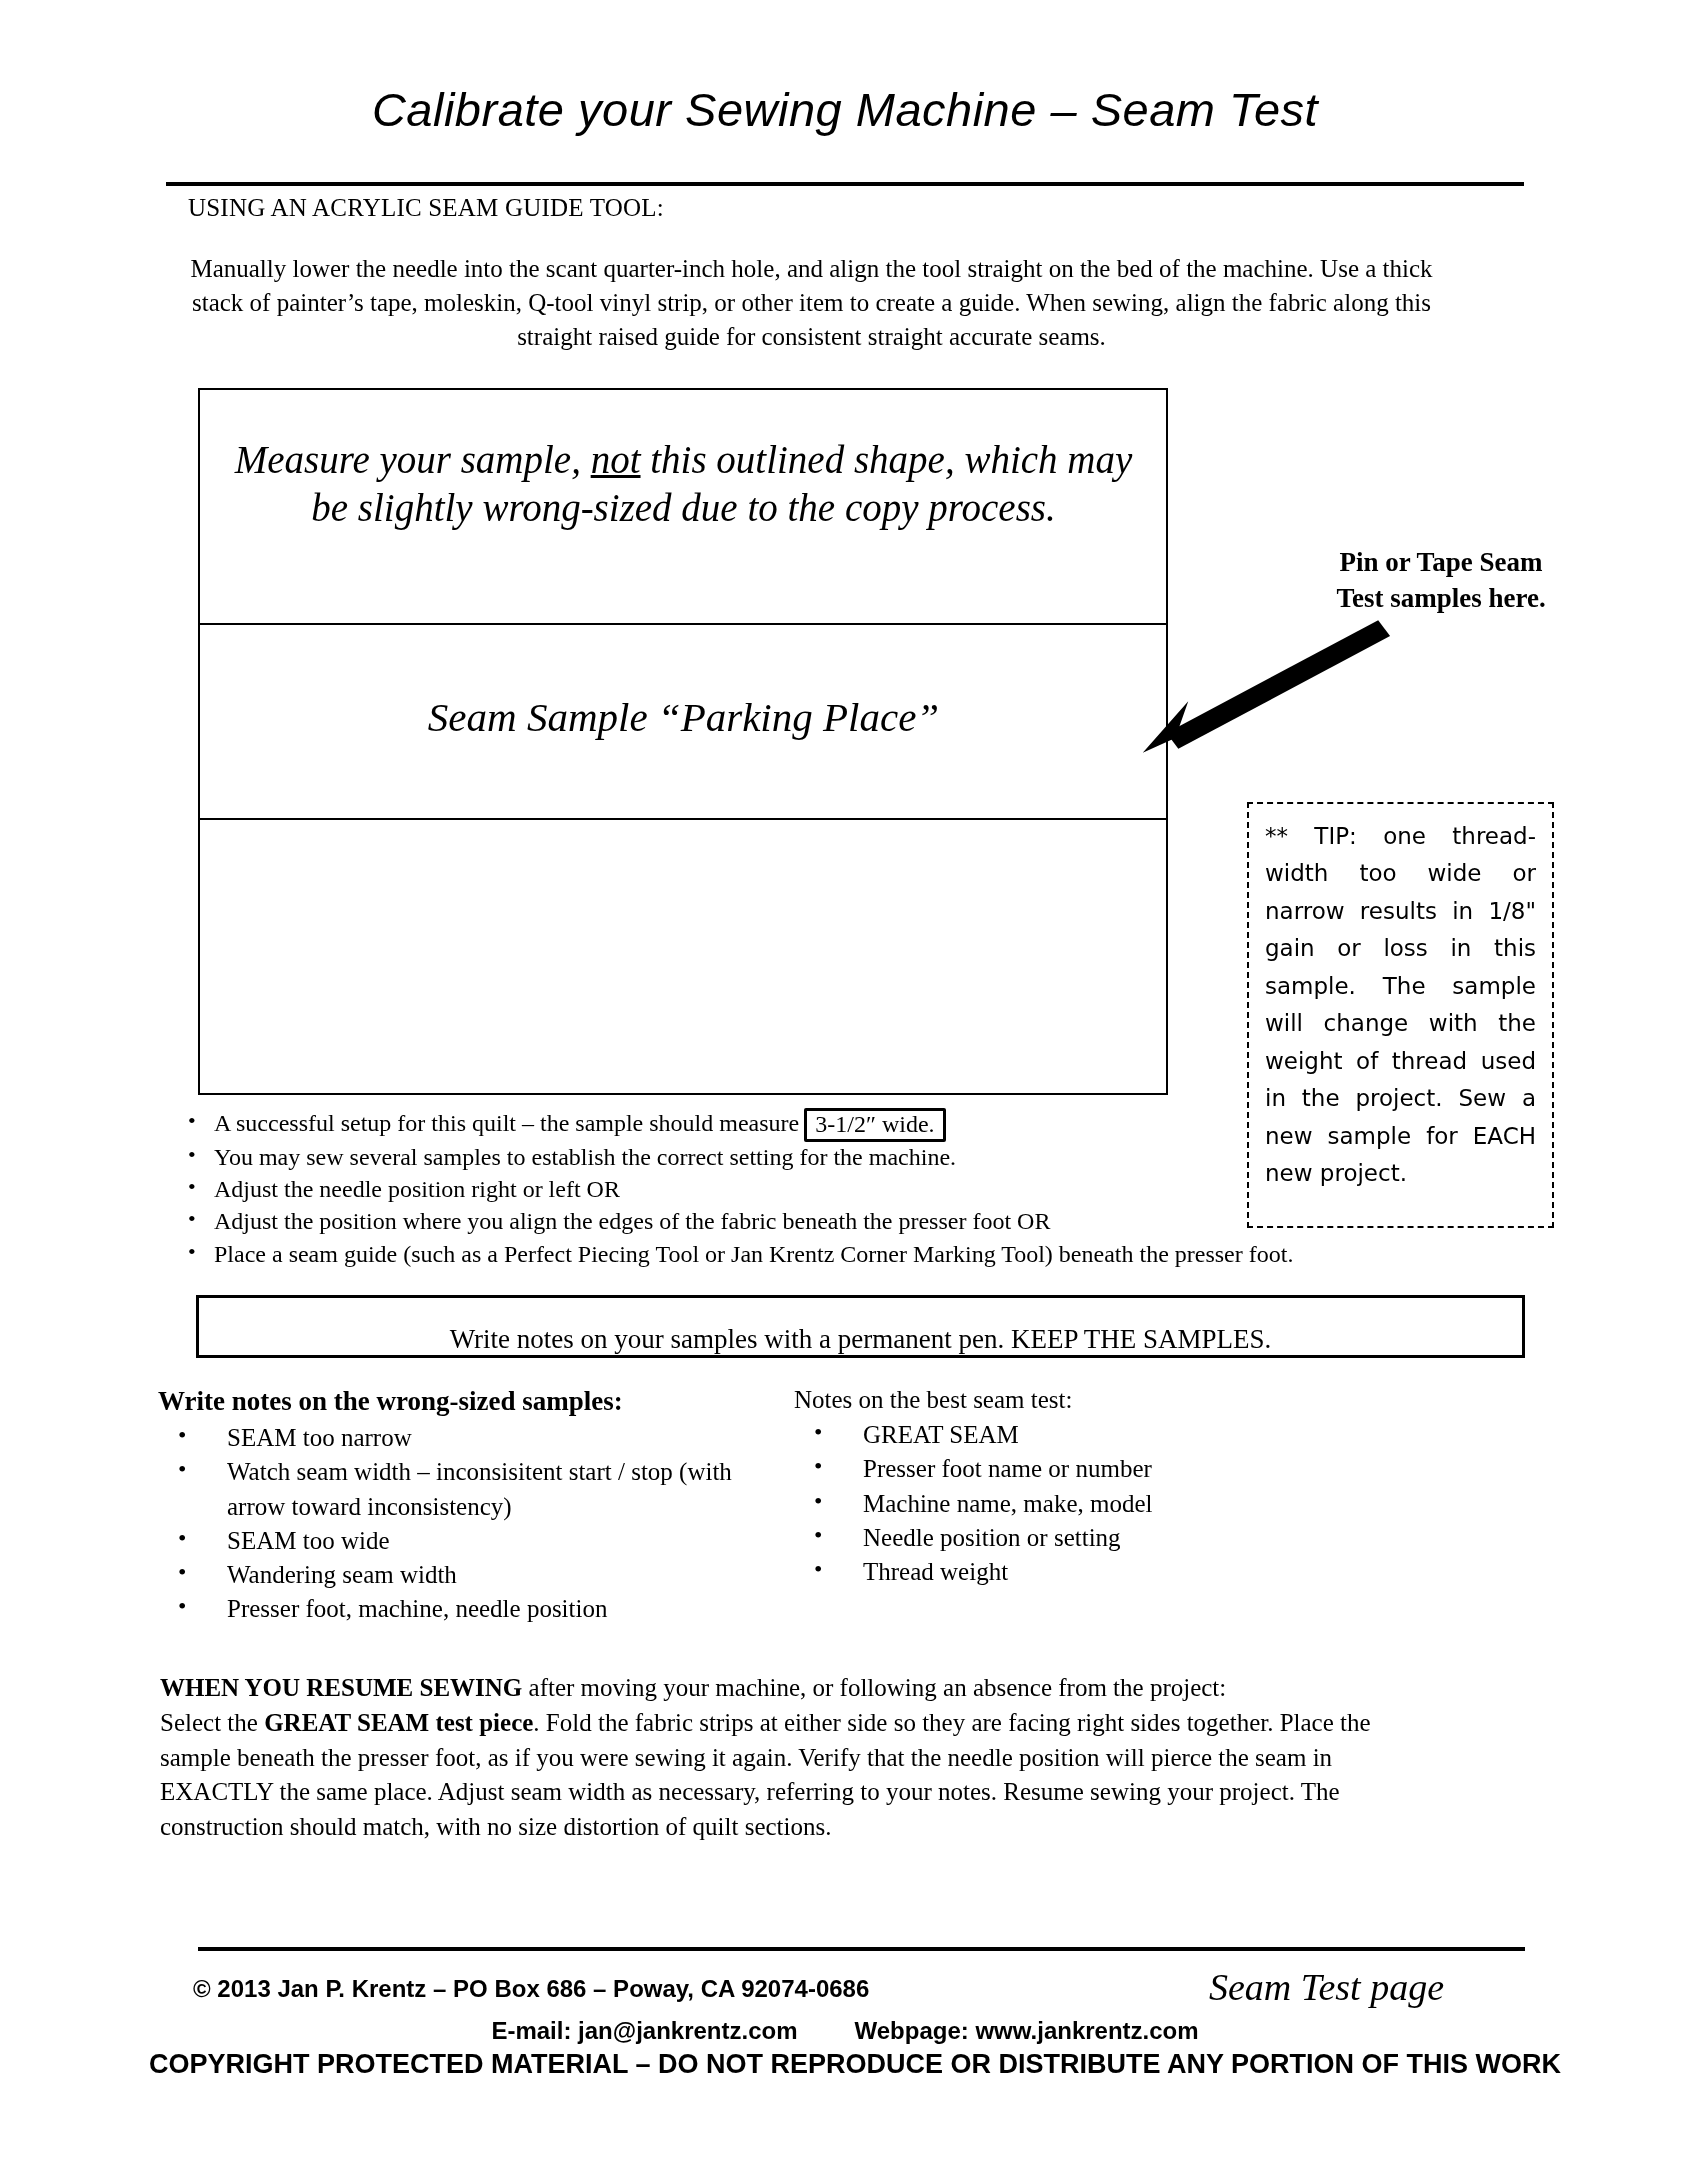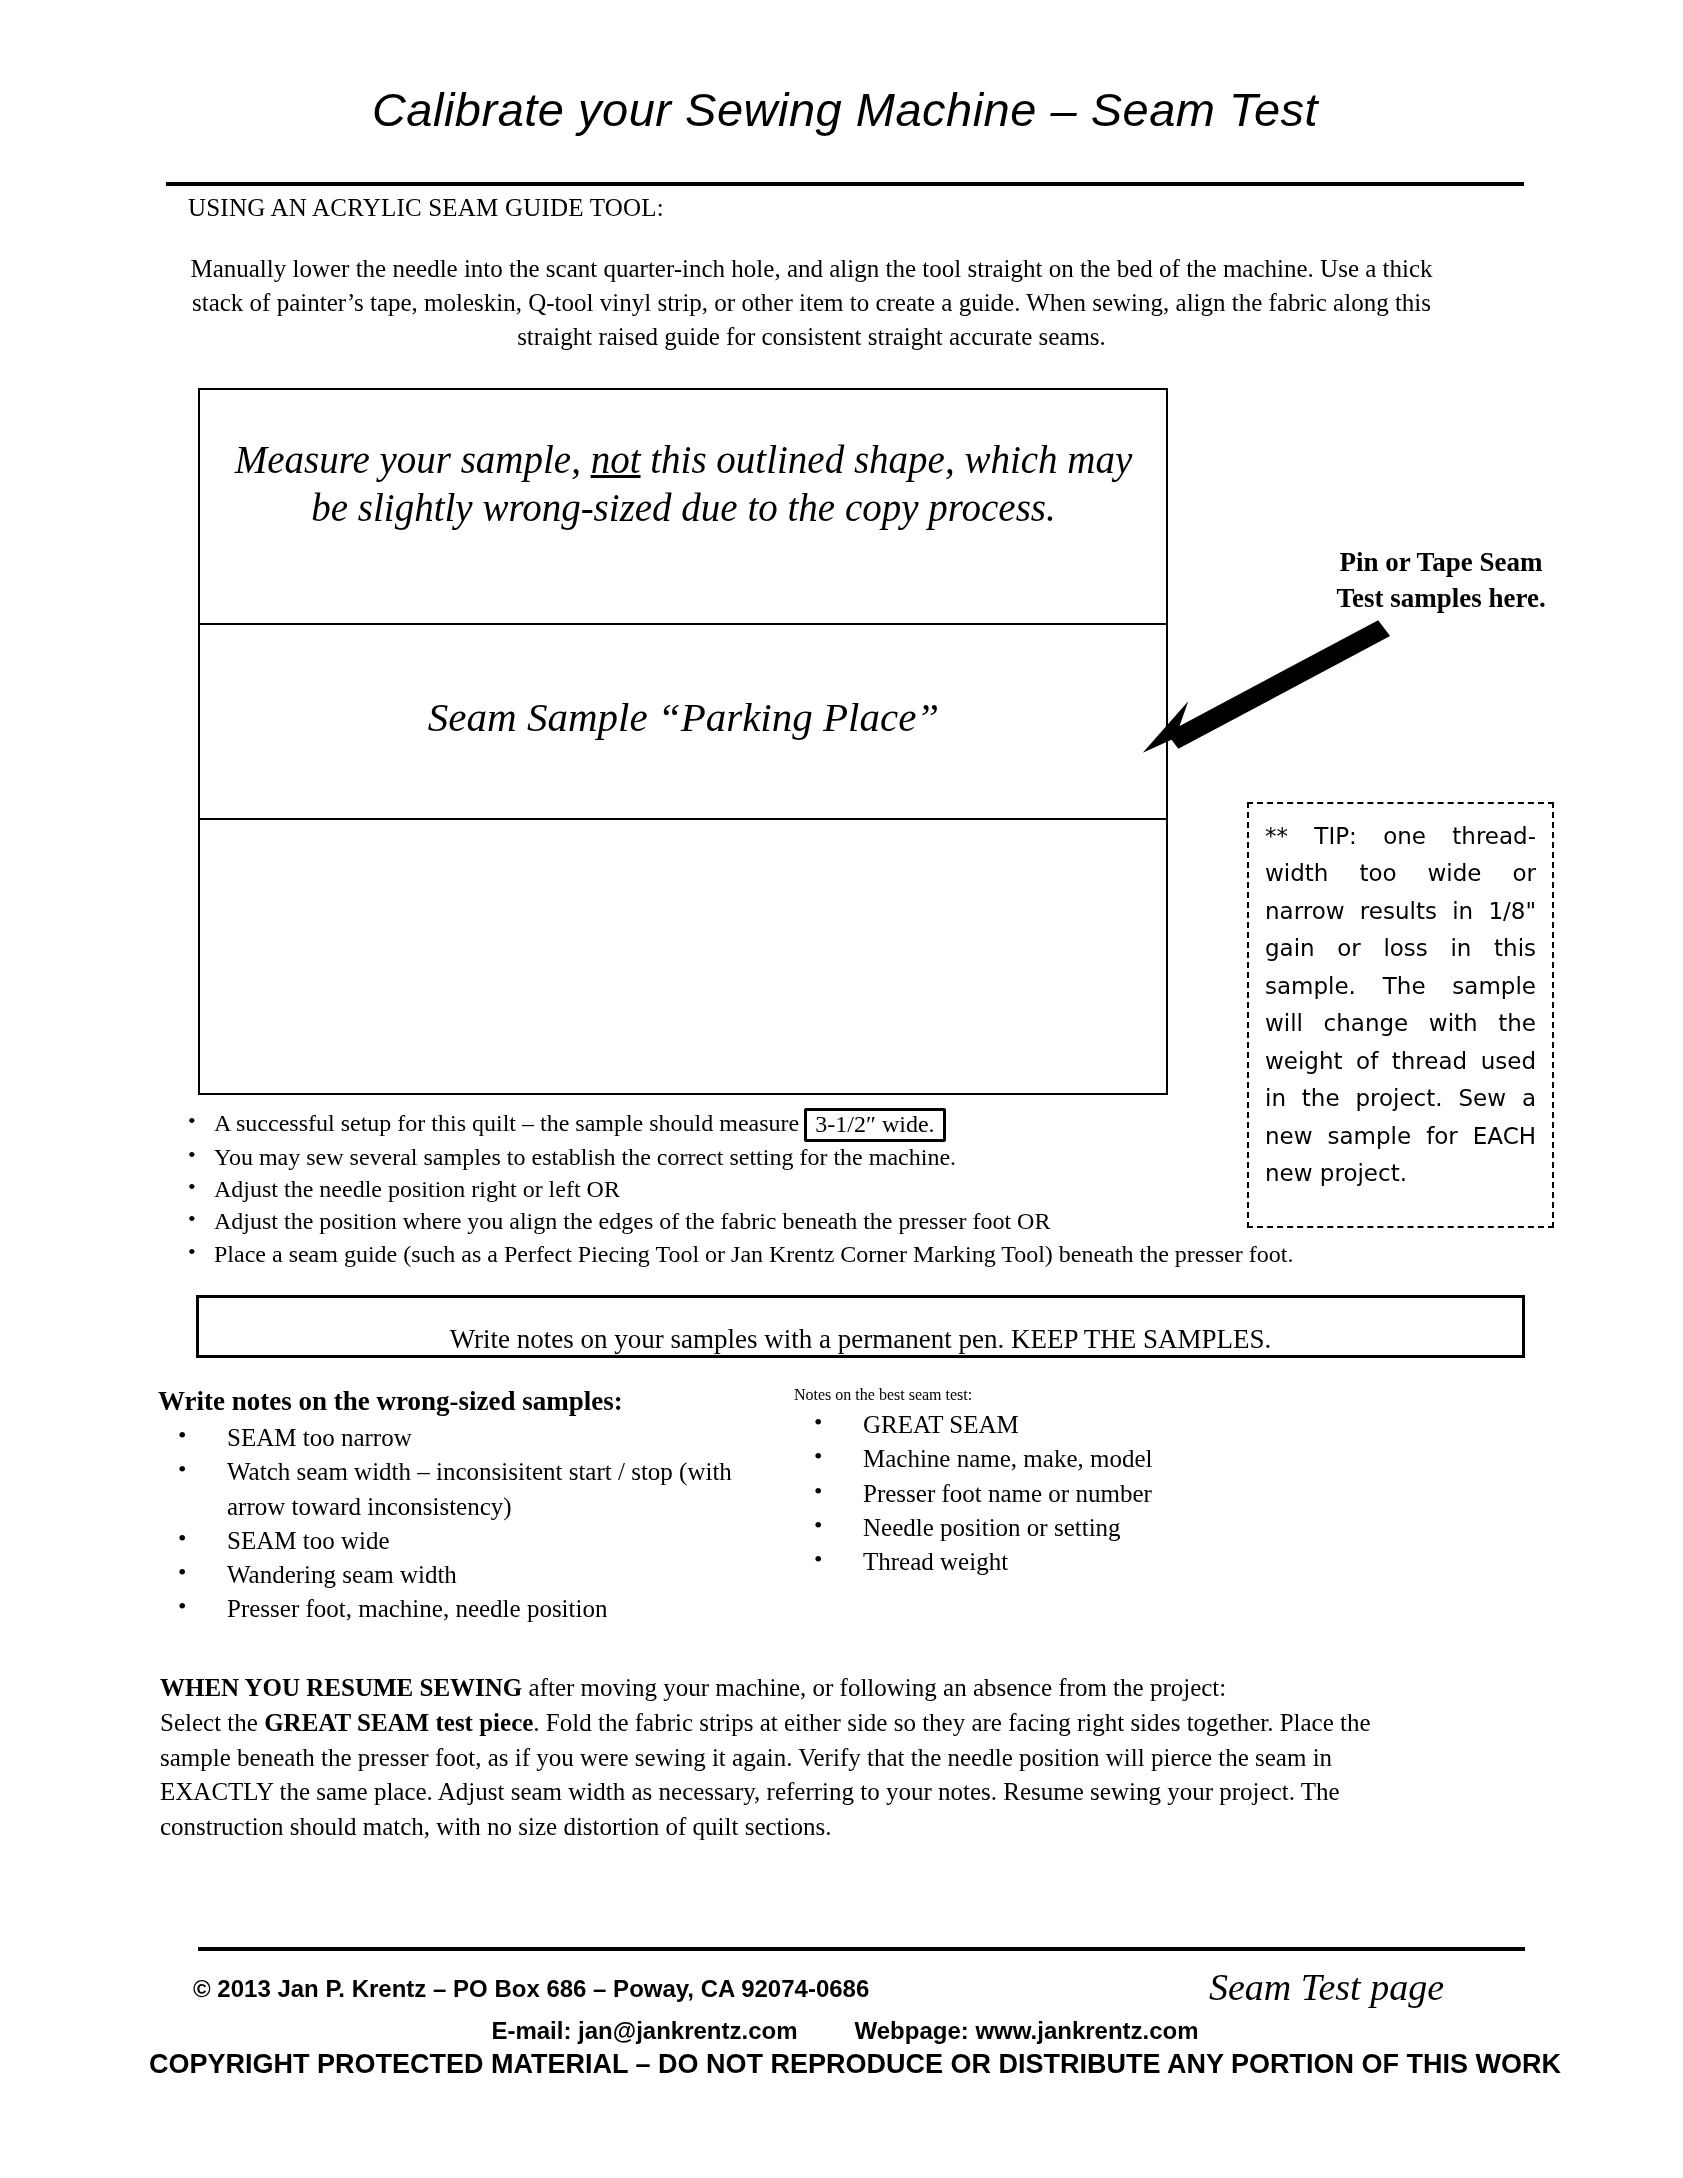--- a/index.html
+++ b/index.html
@@ -224,21 +224,21 @@
     top: 1386px;
     width: 554px;
   }
   .notes-heading-bold {
     font-size: 27px;
     font-weight: bold;
     margin: 0 0 4px 0;
     padding-left: 2px;
   }
   .notes-heading-plain {
-    font-size: 16px;
+    font-size: 25px;
     margin: 0 0 4px 0;
     padding-left: 2px;
   }
   .notes-left ul, .notes-right ul {
     list-style: none;
     margin: 0;
     padding: 0;
   }
   .notes-left li, .notes-right li {
     position: relative;
@@ -369,22 +369,22 @@
       <li>SEAM too wide</li>
       <li>Wandering seam width</li>
       <li>Presser foot, machine, needle position</li>
     </ul>
   </div>
 
   <div class="notes-right">
     <div class="notes-heading-plain">Notes on the best seam test:</div>
     <ul>
       <li>GREAT SEAM</li>
+      <li>Presser foot name or number</li>
       <li>Machine name, make, model</li>
-      <li>Presser foot name or number</li>
       <li>Needle position or setting</li>
       <li>Thread weight</li>
     </ul>
   </div>
 
   <div class="resume-para"><b>WHEN YOU RESUME SEWING</b><span> after moving your machine, or following an absence from the project:</span><br><span>Select the </span><b>GREAT SEAM test piece</b><span>.  Fold the fabric strips at either side so they are facing right sides together. Place the sample beneath the presser foot, as if you were sewing it again. Verify that the needle position will pierce the seam in EXACTLY the same place. Adjust seam width as necessary, referring to your notes. Resume sewing your project. The construction should match, with no size distortion of quilt sections.</span></div>
 
   <div class="rule-footer"></div>
 
   <div class="footer-line-1 footer-sans">© 2013 Jan P. Krentz – PO Box 686 – Poway, CA 92074-0686</div>

